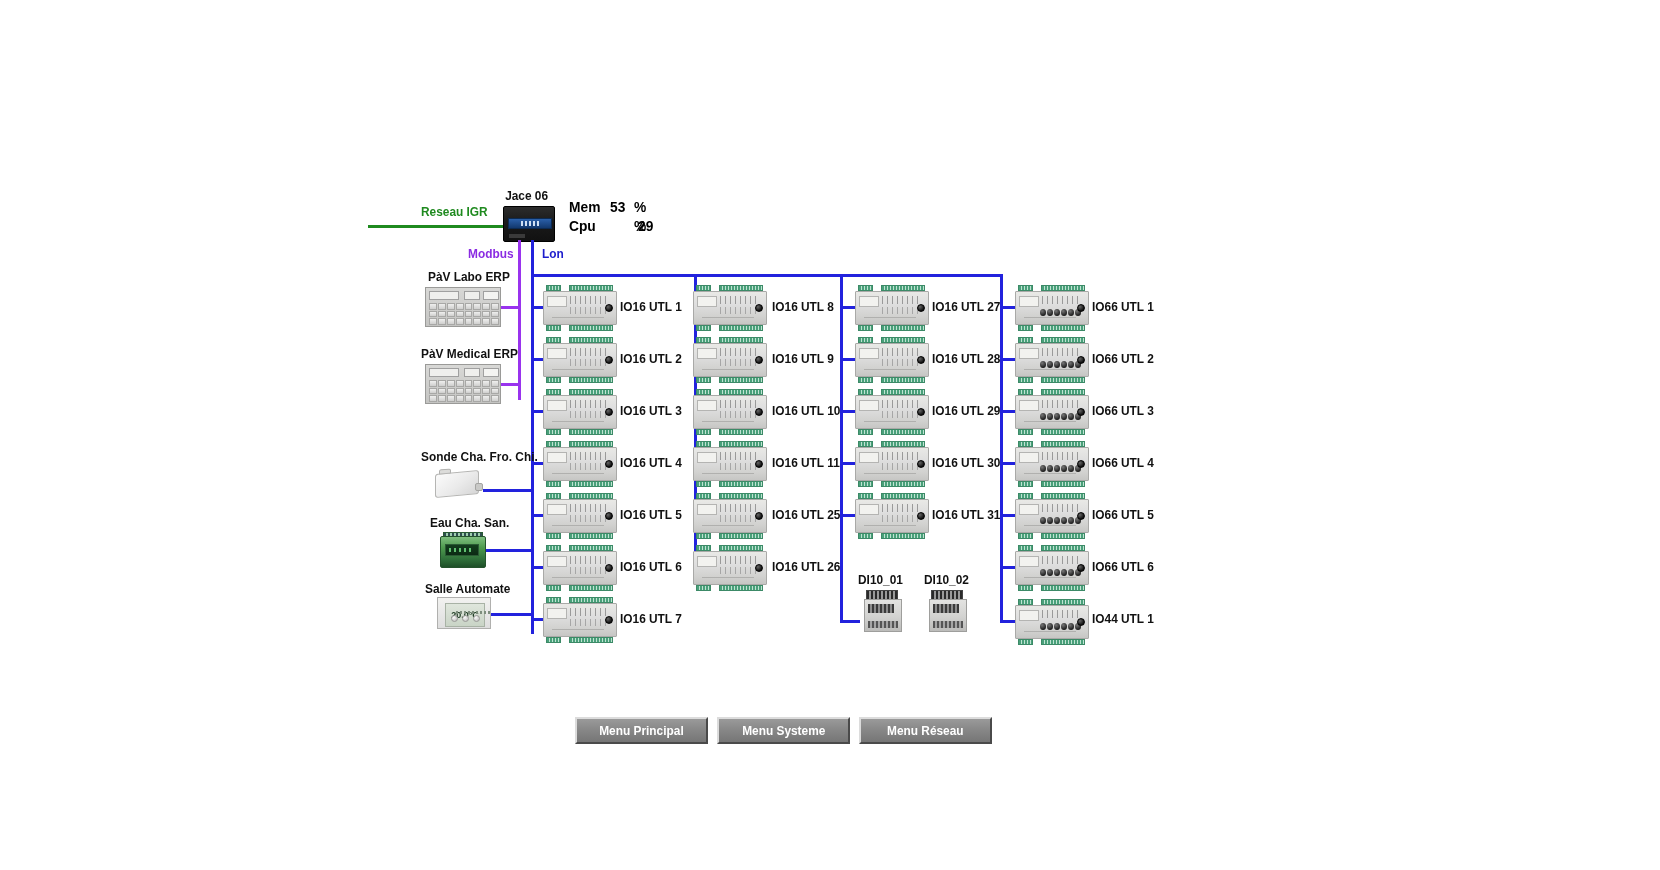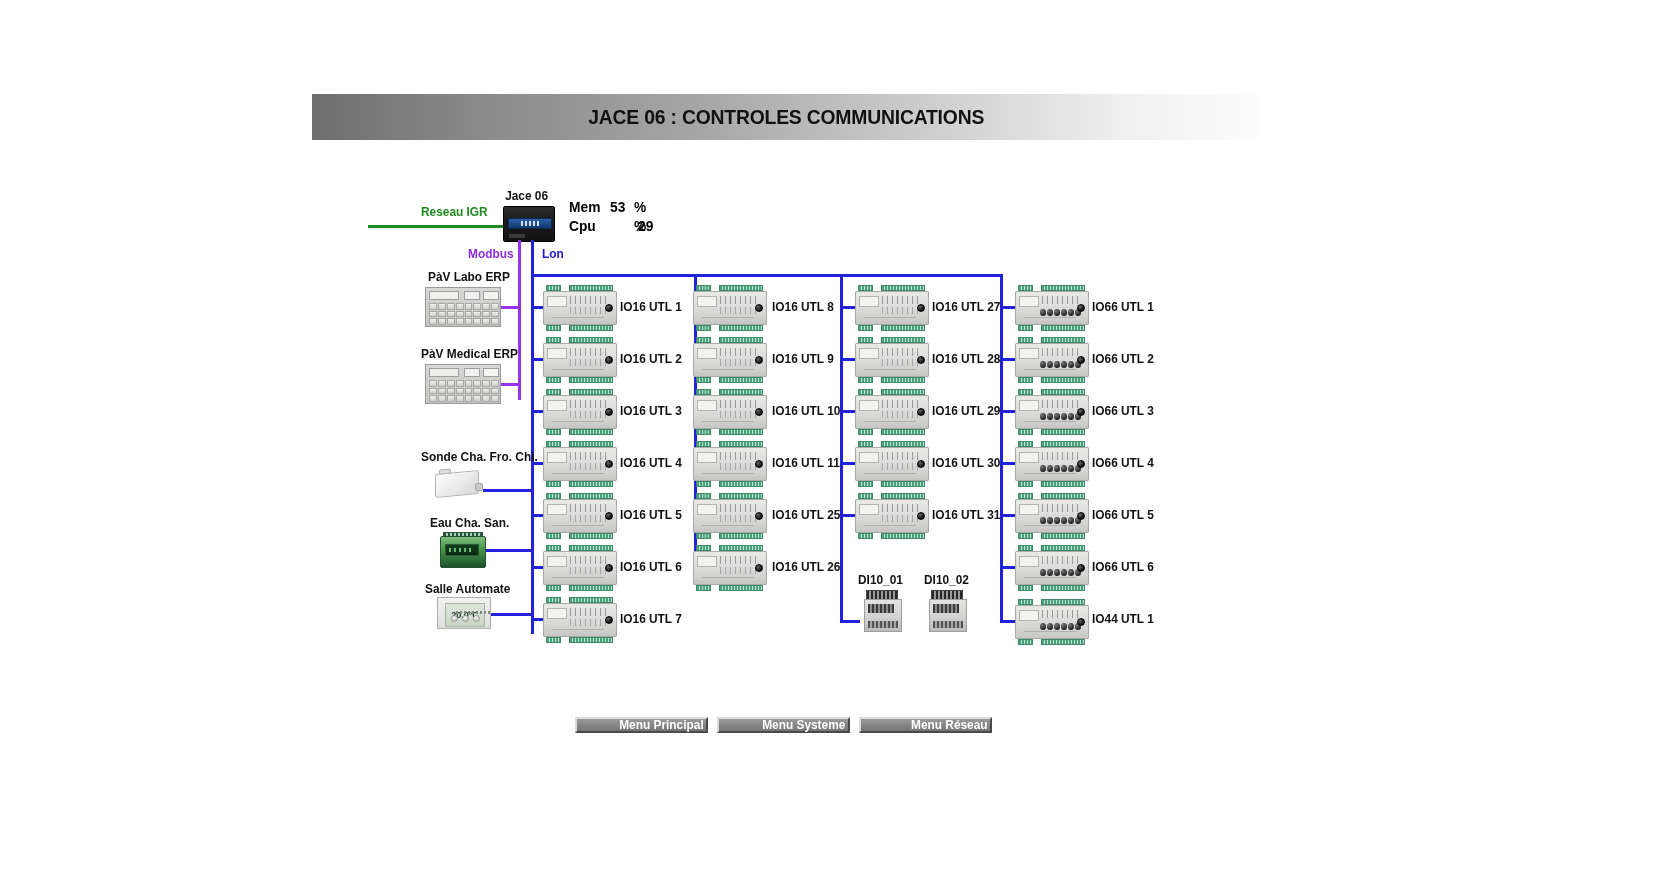--- a/index.html
+++ b/index.html
@@ -249,44 +249,41 @@
   }
   .thermo .t-btns i {
     display:block; width:7px; height:7px; border-radius:50%;
     background: radial-gradient(circle at 35% 30%, #fafafa, #b8b8b6);
     border:1px solid #9a9a98;
   }
 
   
   .menubtn {
     position: absolute;
-    height: 16px;
+    height: 27px;
     background: linear-gradient(to bottom, #9a9a9a 0%, #868686 50%, #767676 100%);
     border-top: 2px solid #dcdcdc;
     border-left: 2px solid #dcdcdc;
     border-right: 2px solid #4a4a4a;
     border-bottom: 2px solid #4a4a4a;
-    display:flex; align-items:center; justify-content:flex-end;
+    display:flex; align-items:center; justify-content:center;
     cursor: pointer;
   }
   .menubtn span {
     font-family:"Liberation Sans", sans-serif;
     font-size: 12.5px; font-weight: bold; color:#ffffff;
     white-space: nowrap;
     transform: scaleX(0.95);
   }
 </style>
 </head>
 <body>
 
 <div id="root">
 
-  <div class="header">
-    <div class="header-title">JACE 06 : CONTROLES COMMUNICATIONS</div>
-  </div>
 
   <div class="wire green" style="left:368px; top:225px; width:160px;"></div>
   <div class="lbl green" style="left:421px; top:205px;">Reseau IGR</div>
 
   <div class="lbl ctr" style="left:504px; top:189px;">Jace 06</div>
   <div class="jace" style="left:503px; top:206px;">
     <div class="face"></div>
     <div class="slot"></div>
   </div>
 

